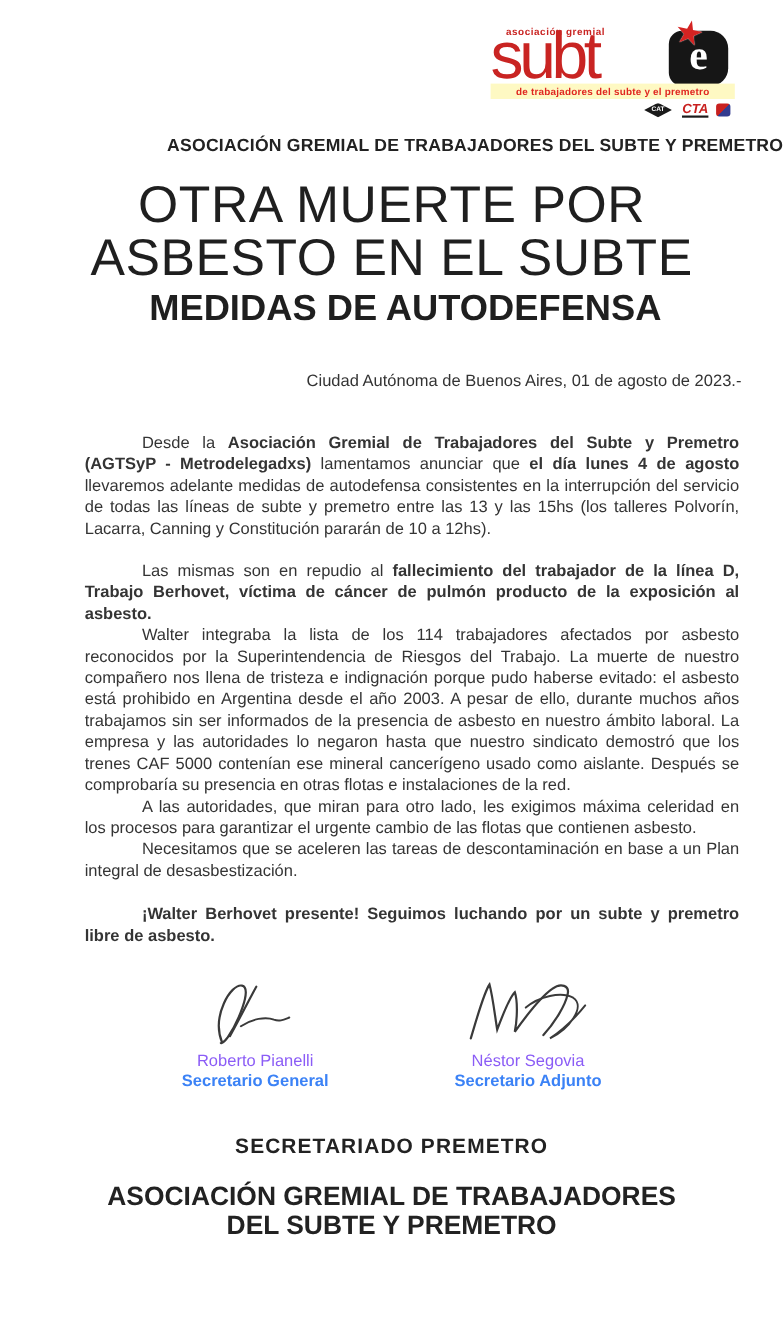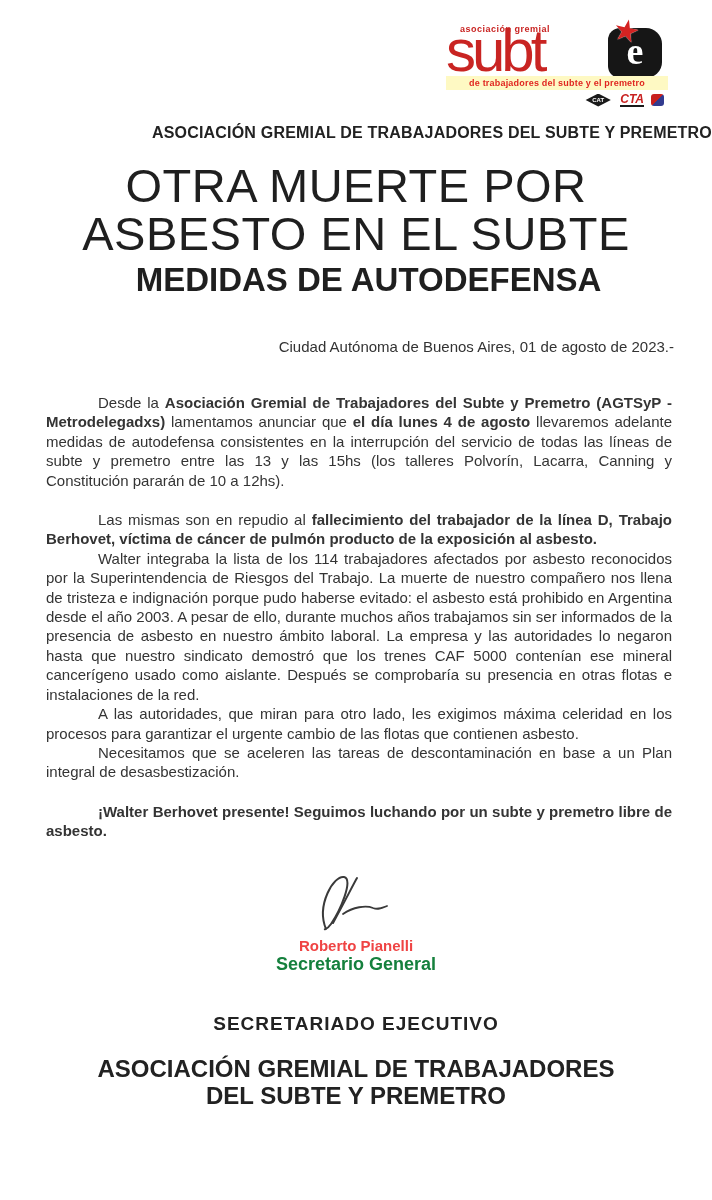--- a/index.html
+++ b/index.html
@@ -57,31 +57,31 @@
     margin-top:4px; text-align:center; font-weight:bold; font-size:33px;
     line-height:36px; color:#1f1f1f;margin-left:25px;
   }
   .dateline {
     margin-top:40px; padding:0 38px 0 46px; text-align:right; font-size:15px; color:#333;
   }
 
   
   .body-text { padding:0 40px 0 46px; margin-top:38px; }
   .body-text p {
-    font-size:15px; line-height:19.4px; text-align:justify; text-indent:52px; color:#343434;
+    font-size:15px; line-height:19.4px; text-align:justify; text-indent:52px; color:#343434;margin-left:31px;
   }
   .body-text p.gap-top { margin-top:20px; }
   .b { font-weight:bold; }
 
   
   .sigs { display:flex; justify-content:center; gap:8px; margin-top:26px; }
   .sig-col { width:240px; text-align:center; }
   .sig-img { height:66px; display:flex; align-items:flex-end; justify-content:center; }
-  .sig-name { font-weight:bold; font-size:15px; line-height:18px; color:#ef4444; margin-top:4px; }
-  .sig-role { font-weight:bold; font-size:18px; line-height:18px; color:#15803d; }
+  .sig-name { font-weight:normal; font-size:15px; line-height:18px; color:#8b5cf6; margin-top:4px; }
+  .sig-role { font-weight:bold; font-size:15px; line-height:18px; color:#3b82f6; }
 
   
   .executive { margin-top:40px; text-align:center; font-weight:bold; font-size:19px; letter-spacing:1px; color:#222; }
   .footer-org { margin-top:20px; text-align:center; font-weight:bold; font-size:24px; line-height:27px; color:#222; }
 </style>
 </head>
 <body>
 
 <div class="page">
 
@@ -124,21 +124,31 @@
       <div class="sig-img">
         <svg width="92" height="66" viewBox="0 0 92 66" fill="none">
           <path d="M16 62 C6 38 24 8 34 10 C44 12 30 44 21 57 C16 64 13 62 16 62" stroke="#3a3a3a" stroke-width="2" stroke-linecap="round" fill="none"></path>
           <path d="M23 56 C34 36 44 16 47 11" stroke="#3a3a3a" stroke-width="2" stroke-linecap="round" fill="none"></path>
           <path d="M33 47 C43 40 56 38 63 41 C68 43 72 41 77 39" stroke="#3a3a3a" stroke-width="1.8" stroke-linecap="round" fill="none"></path>
         </svg>
       </div>
       <div class="sig-name">Roberto Pianelli</div>
       <div class="sig-role">Secretario General</div>
     </div>
+    <div class="sig-col">
+      <div class="sig-img">
+        <svg width="120" height="66" viewBox="0 0 120 66" fill="none">
+          <path d="M8 58 C14 38 20 16 25 9 C28 20 30 38 32 50 C38 34 44 20 48 16 C51 25 50 42 48 52 C58 38 72 20 82 13 C90 7 98 10 96 18 C94 28 84 44 74 55" stroke="#3a3a3a" stroke-width="2" stroke-linecap="round" fill="none"></path>
+          <path d="M58 30 C70 20 90 15 101 21 C113 29 97 50 80 58 C92 50 104 38 112 28" stroke="#3a3a3a" stroke-width="1.8" stroke-linecap="round" fill="none"></path>
+        </svg>
+      </div>
+      <div class="sig-name">Néstor Segovia</div>
+      <div class="sig-role">Secretario Adjunto</div>
+    </div>
   </div>
 
-  <div class="executive">SECRETARIADO EJECUTIVO</div>
+  <div class="executive">SECRETARIADO PREMETRO</div>
   <div class="footer-org">
     <div>ASOCIACIÓN GREMIAL DE TRABAJADORES</div>
     <div>DEL SUBTE Y PREMETRO</div>
   </div>
 
 </div>
 
 </body></html>

